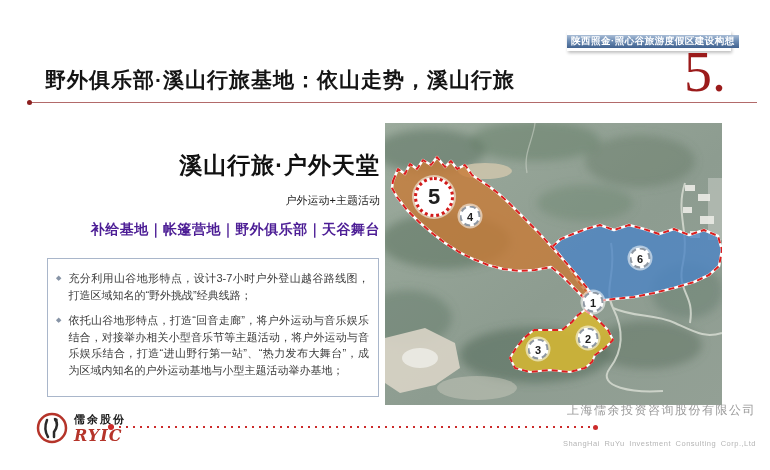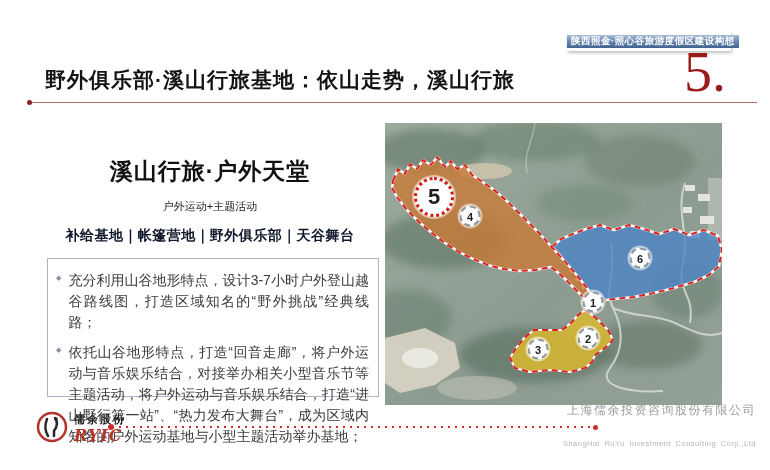--- a/index.html
+++ b/index.html
@@ -23,45 +23,45 @@
 
   .slide-title { position:absolute; left:45px; top:66px; font-size:21px;
             font-weight:bold; color:#141414; letter-spacing:1px; white-space:nowrap; }
 
   .title-rule { position:absolute; left:28px; top:102px; width:729px; height:0;
             border-top:1px solid #b26a6a; }
   .title-rule::before { content:""; position:absolute; left:-1px; top:-3px;
             width:5px; height:5px; border-radius:50%; background:#8c1f1f; }
 
   
-  .left-col { position:absolute; left:40px; top:156px; width:340px; text-align:center; }
+  .left-col { position:absolute; left:40px; top:150px; width:340px; text-align:right; }
   .section-heading { font-size:23px; font-weight:bold; color:#111; letter-spacing:1px; }
   .section-sub { margin-top:12px; font-size:11px; color:#222; }
-  .section-features { margin-top:13px; font-size:14px; font-weight:600; color:#0f172a;
+  .section-features { margin-top:13px; font-size:14px; font-weight:600; color:#4c1d95;
             letter-spacing:.5px; white-space:nowrap; }
 
   .bullet-box { position:absolute; left:47px; top:258px; width:332px; height:139px;
             border:1px solid #a9b6ca; padding:11px 9px 8px 8px; background:#fff; }
   .bullet-item { display:flex; gap:7px; margin-bottom:9px; }
   .bullet-glyph { flex:0 0 auto; font-size:7px; color:#8794a6; padding-top:4px; }
-  .bullet-text { font-size:14px; line-height:1.5; color:#3a3a3a; text-align:justify; }
+  .bullet-text { font-size:11px; line-height:1.5; color:#3a3a3a; text-align:justify; }
 
   
   .map { position:absolute; left:385px; top:123px; width:337px; height:282px; }
   .map svg { position:absolute; left:0; top:0; }
   .map-markers { position:absolute; left:0; top:0; width:100%; height:100%; }
   .marker { position:absolute; transform:translate(-50%,-50%); background:#fff;
             border-radius:50%; display:flex; align-items:center; justify-content:center;
             font-weight:bold; color:#1e1e1e;
             box-shadow:0 0 0 2px rgba(255,255,255,.55); }
   .marker.small { width:21px; height:21px; border:2px dashed #8f98a3; font-size:11px; }
   .marker.large { width:40px; height:40px; border:3px dotted #d21a1a; font-size:22px; }
 
   
-  .logo-wrap { position:absolute; left:35px; top:410px; display:flex; gap:5px; }
+  .logo-wrap { position:absolute; left:35px; top:410px; display:flex; gap:5px;align-items:center; }
   .logo-text-cn { font-family:"DejaVu Serif", serif; font-weight:bold; font-size:11px;
             color:#1d1d1d; letter-spacing:2px; line-height:13px; padding-top:3px; }
   .logo-text-en { font-family:"DejaVu Serif", serif; font-style:italic; font-size:16px;
             color:#b5342a; letter-spacing:1px;font-weight:bold; }
   .footer-dotline { position:absolute; left:112px; top:426px; width:484px; height:2px;
             background:repeating-linear-gradient(90deg,#cc2b2b 0 2px,transparent 2px 7px); }
   .footer-dotline::before { content:""; position:absolute; left:-4px; top:-2px;
             width:6px; height:6px; border-radius:50%; background:#cc2b2b; }
   .footer-dotline::after { content:""; position:absolute; right:-2px; top:-1.5px;
             width:5px; height:5px; border-radius:50%; background:#cc2b2b; }

